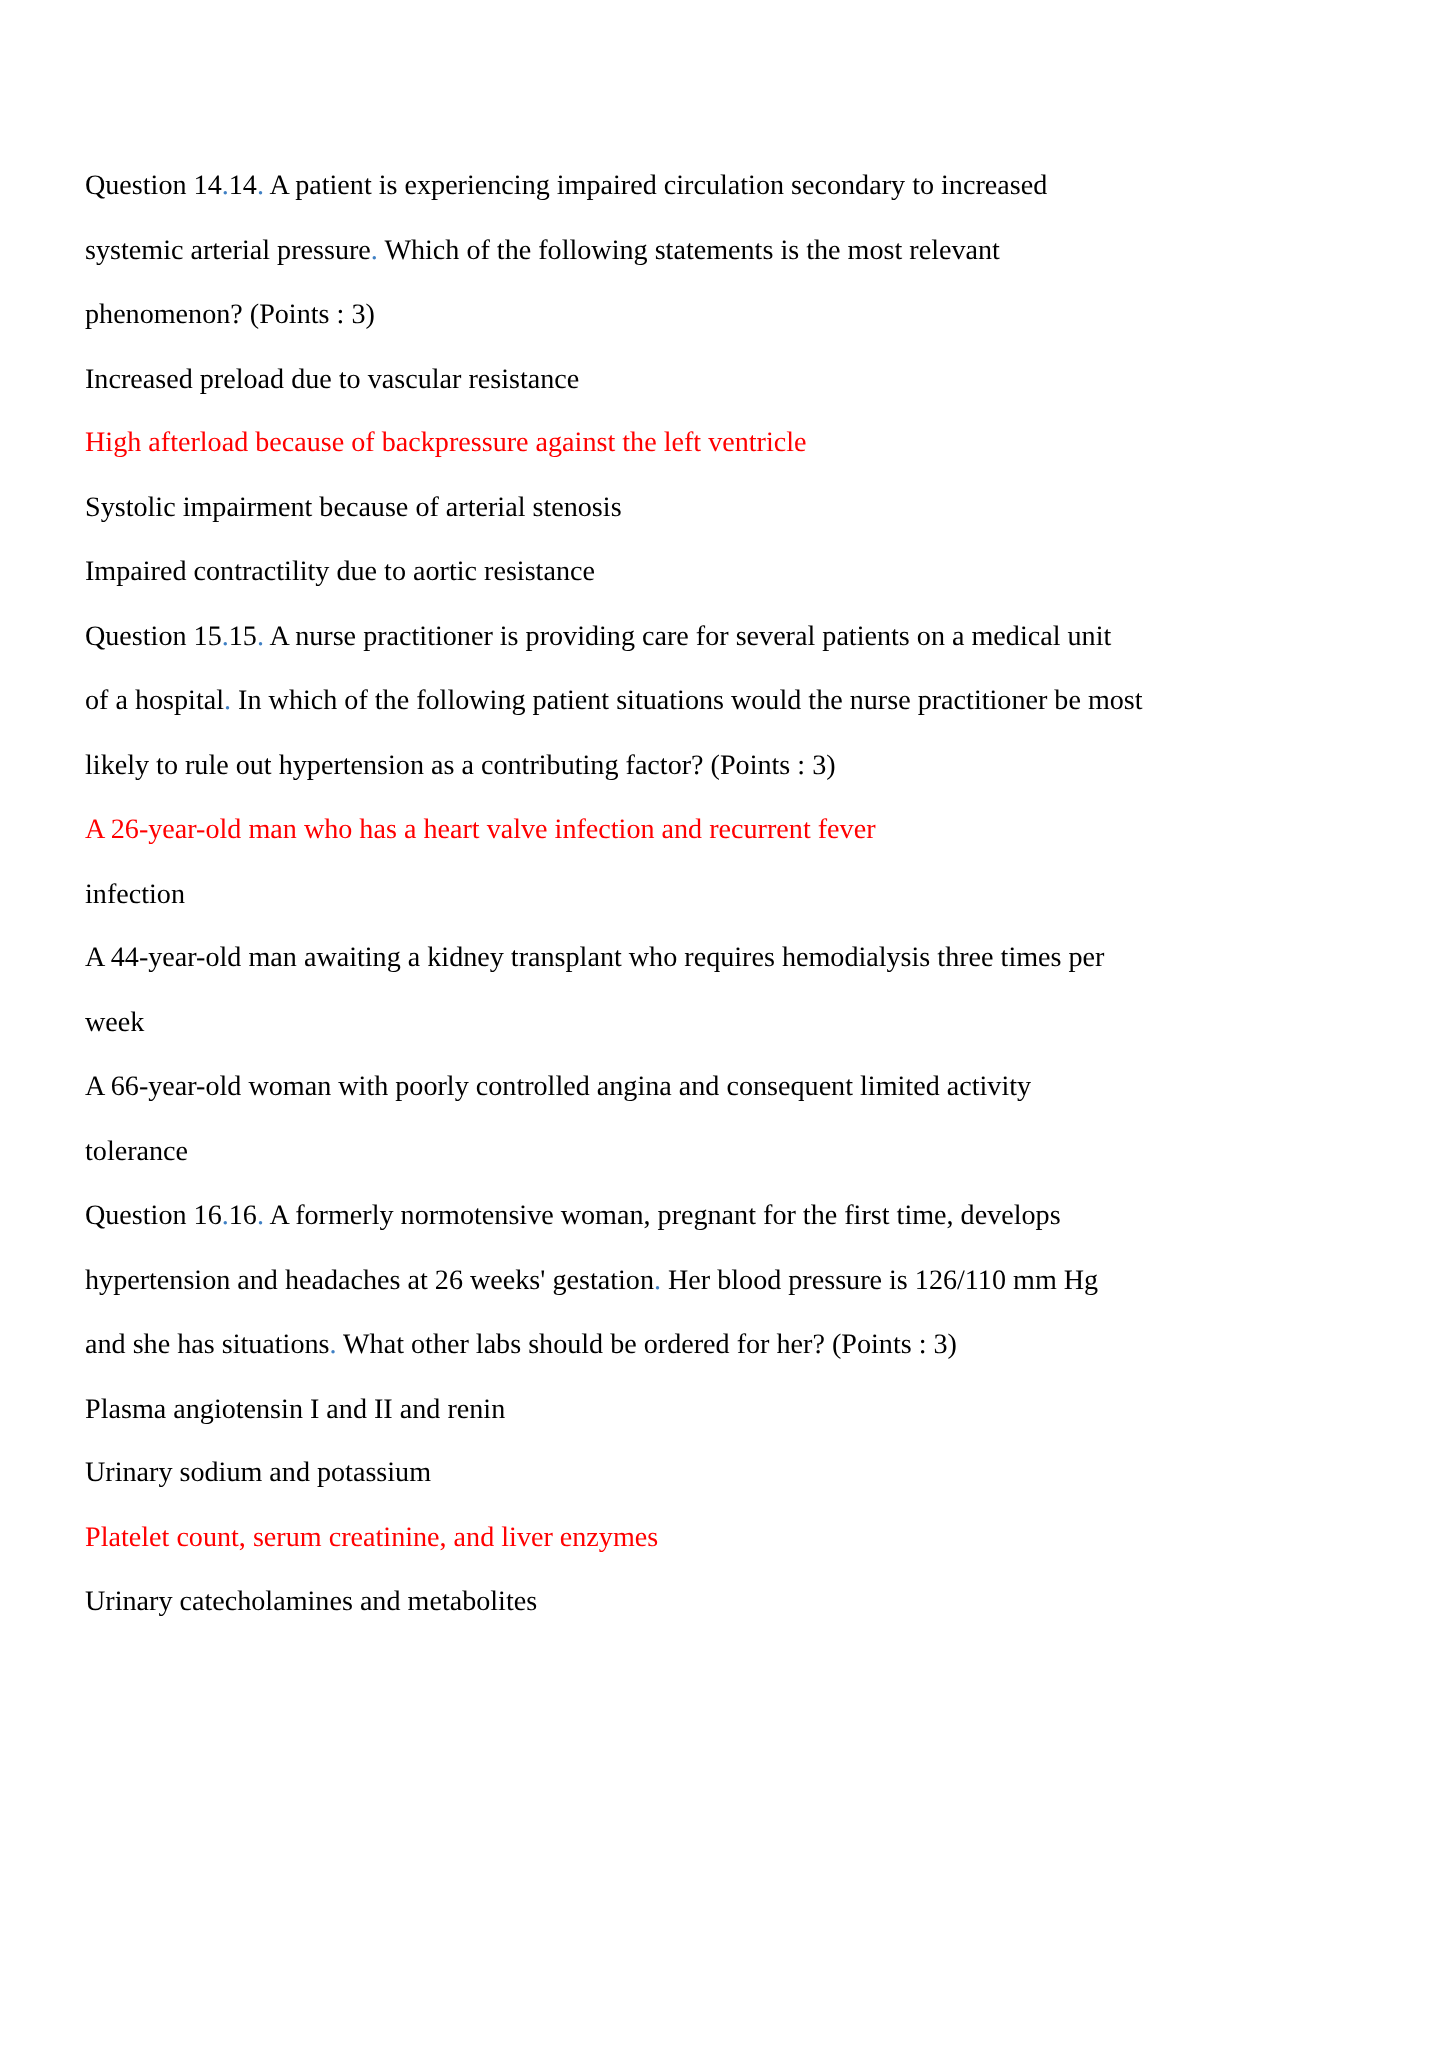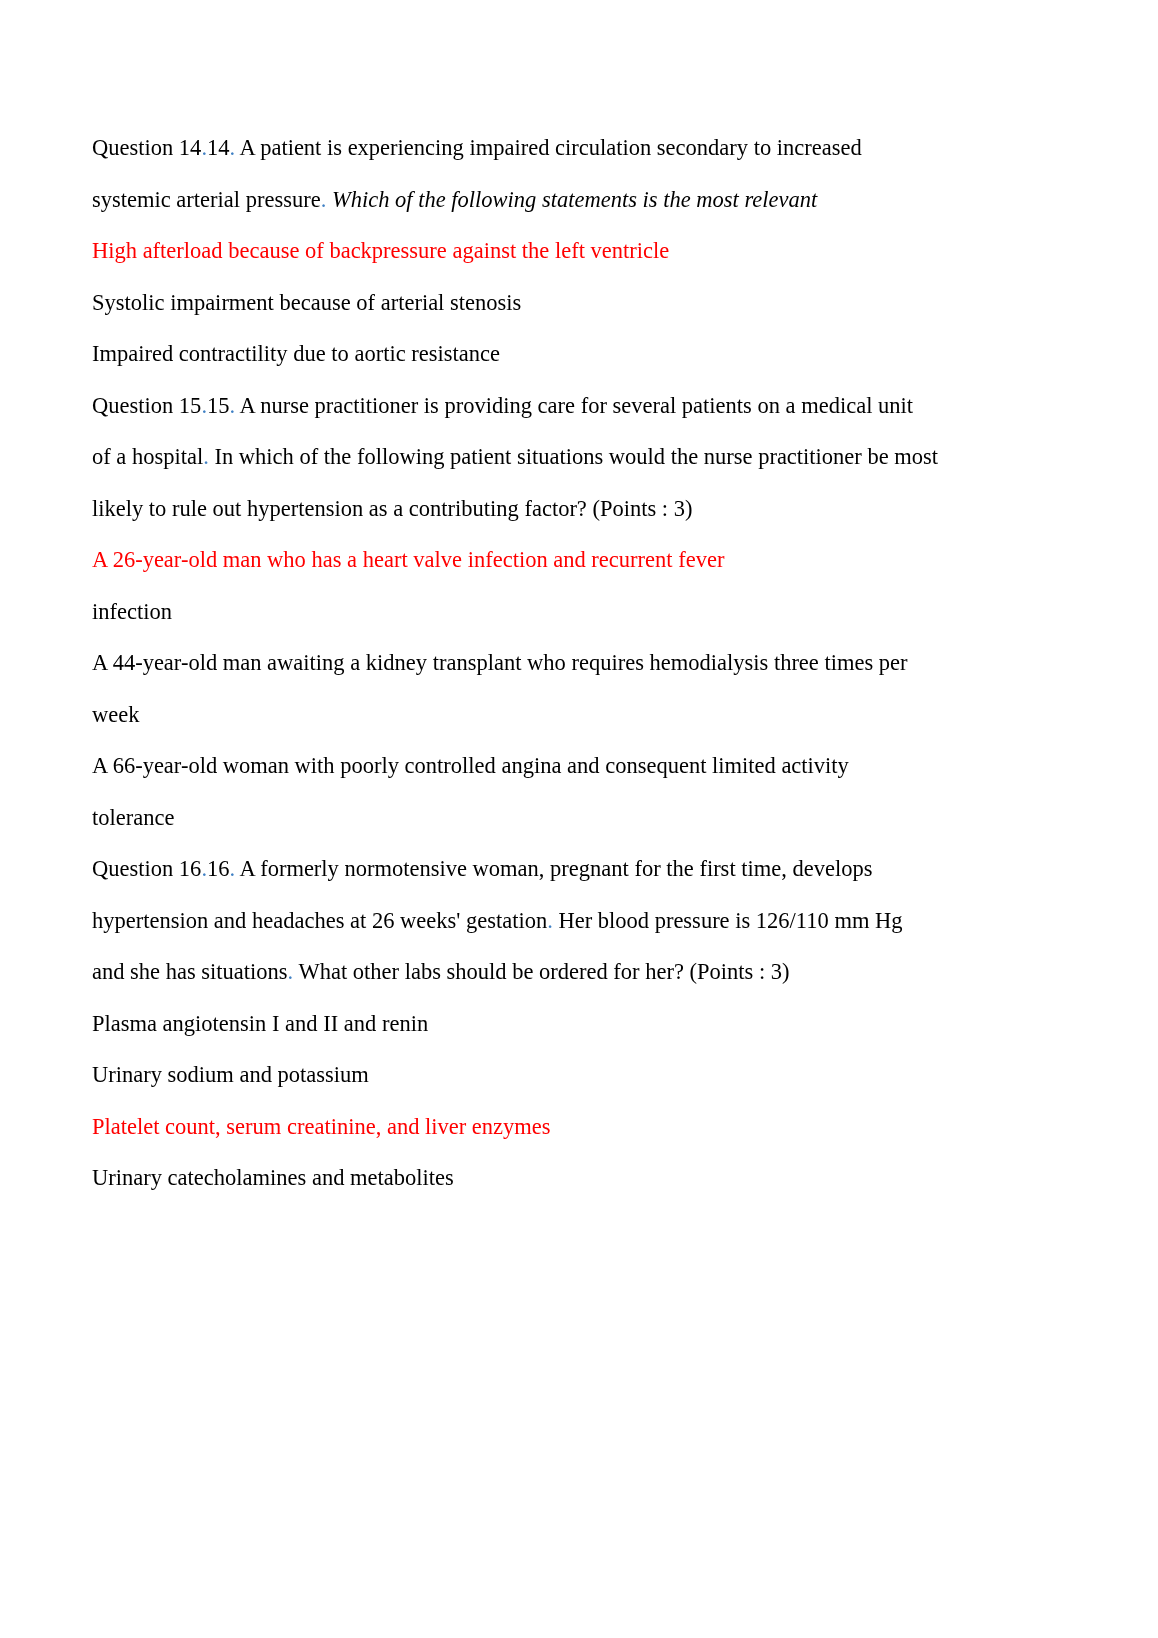--- a/index.html
+++ b/index.html
@@ -6,42 +6,44 @@
     margin: 0;
     padding: 0;
     background: #ffffff;
   }
   .page {
     position: relative;
     width: 1158px;
     height: 1638px;
     background: #ffffff;
     box-sizing: border-box;
-    padding: 122px 118px 0 92px;
+    padding: 122px 118px 0 68px;
     font-family: "Liberation Serif", "DejaVu Serif", serif;
     font-size: 22.5px;
     line-height: 51.5px;
     color: #000000;
     overflow: hidden;
   }
   .doc-line {
     white-space: pre-wrap;
     min-height: 51.5px;
   }
   .seg {
     white-space: pre-wrap;
   }
 </style>
 </head>
 <body>
 
 <div class="page">
   <div id="doc-lines">
       <div class="doc-line"><span class="seg" style="color: rgb(0, 0, 0);">Question 14</span><span class="seg" style="color: rgb(64, 128, 196);">.</span><span class="seg" style="color: rgb(0, 0, 0);">14</span><span class="seg" style="color: rgb(64, 128, 196);">.</span><span class="seg" style="color: rgb(0, 0, 0);"> A patient is experiencing impaired circulation secondary to increased</span></div>
-      <div class="doc-line"><span class="seg" style="color: rgb(0, 0, 0);">systemic arterial pressure</span><span class="seg" style="color: rgb(64, 128, 196);">.</span><span class="seg" style="color: rgb(0, 0, 0); font-style: italic;"> Which of the following statements is the most relevant</span></div>
+      <div class="doc-line"><span class="seg" style="color: rgb(0, 0, 0);">systemic arterial pressure</span><span class="seg" style="color: rgb(64, 128, 196);">.</span><span class="seg" style="color: rgb(0, 0, 0);"> Which of the following statements is the most relevant</span></div>
+      <div class="doc-line"><span class="seg" style="color: rgb(0, 0, 0);">phenomenon? (Points : 3)</span></div>
+      <div class="doc-line"><span class="seg" style="color: rgb(0, 0, 0);">Increased preload due to vascular resistance</span></div>
       <div class="doc-line"><span class="seg" style="color: rgb(255, 0, 0);">High afterload because of backpressure against the left ventricle</span></div>
       <div class="doc-line"><span class="seg" style="color: rgb(0, 0, 0);">Systolic impairment because of arterial stenosis</span></div>
       <div class="doc-line"><span class="seg" style="color: rgb(0, 0, 0);">Impaired contractility due to aortic resistance</span></div>
       <div class="doc-line"><span class="seg" style="color: rgb(0, 0, 0);">Question 15</span><span class="seg" style="color: rgb(64, 128, 196);">.</span><span class="seg" style="color: rgb(0, 0, 0);">15</span><span class="seg" style="color: rgb(64, 128, 196);">.</span><span class="seg" style="color: rgb(0, 0, 0);"> A nurse practitioner is providing care for several patients on a medical unit</span></div>
       <div class="doc-line"><span class="seg" style="color: rgb(0, 0, 0);">of a hospital</span><span class="seg" style="color: rgb(64, 128, 196);">.</span><span class="seg" style="color: rgb(0, 0, 0);"> In which of the following patient situations would the nurse practitioner be most</span></div>
       <div class="doc-line"><span class="seg" style="color: rgb(0, 0, 0);">likely to rule out hypertension as a contributing factor? (Points : 3)</span></div>
       <div class="doc-line"><span class="seg" style="color: rgb(255, 0, 0);">A 26-year-old man who has a heart valve infection and recurrent fever</span></div>
       <div class="doc-line"><span class="seg" style="color: rgb(0, 0, 0);">infection</span></div>
       <div class="doc-line"><span class="seg" style="color: rgb(0, 0, 0);">A 44-year-old man awaiting a kidney transplant who requires hemodialysis three times per</span></div>
       <div class="doc-line"><span class="seg" style="color: rgb(0, 0, 0);">week</span></div>

